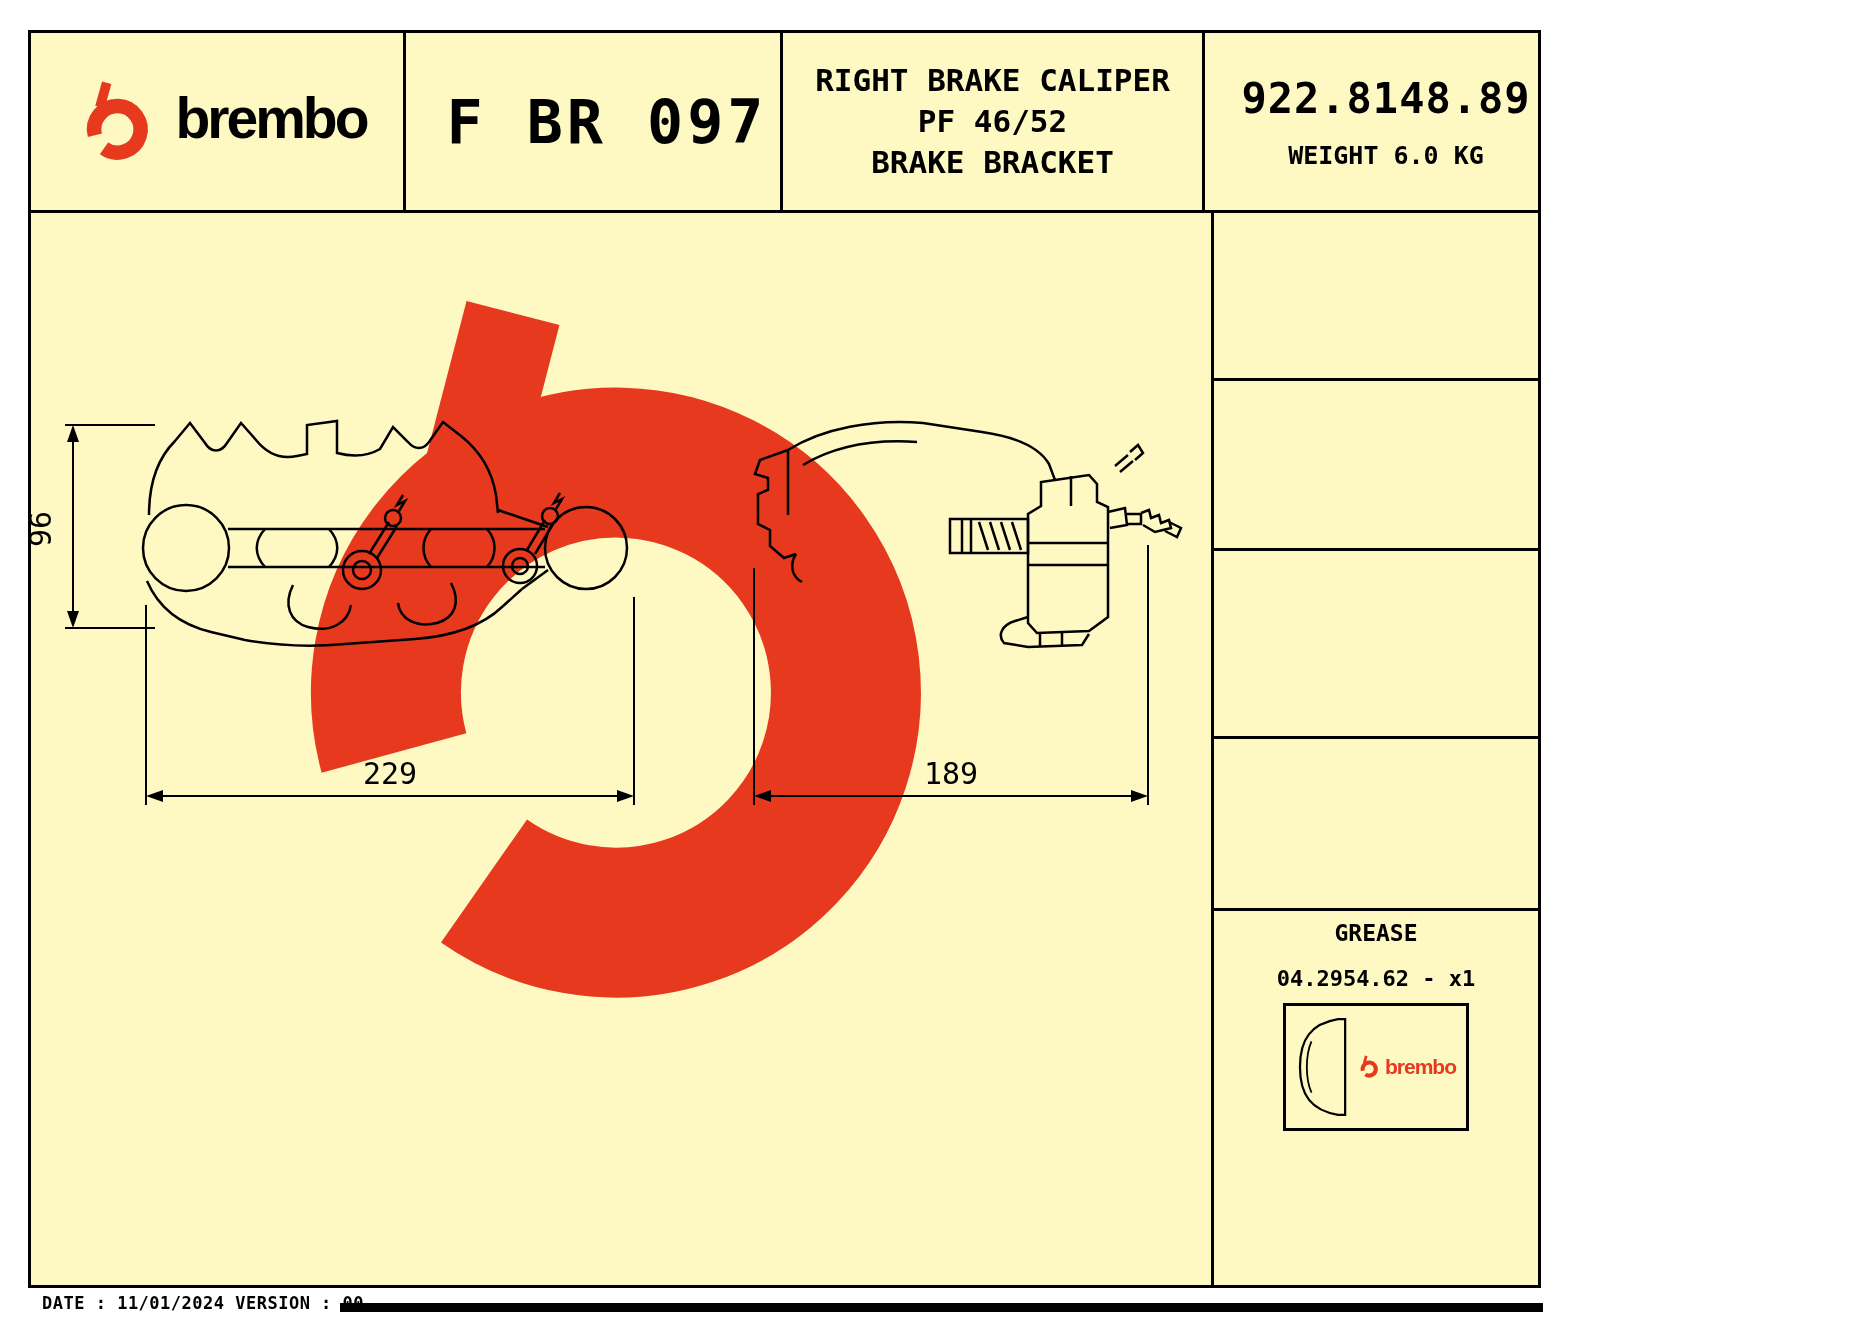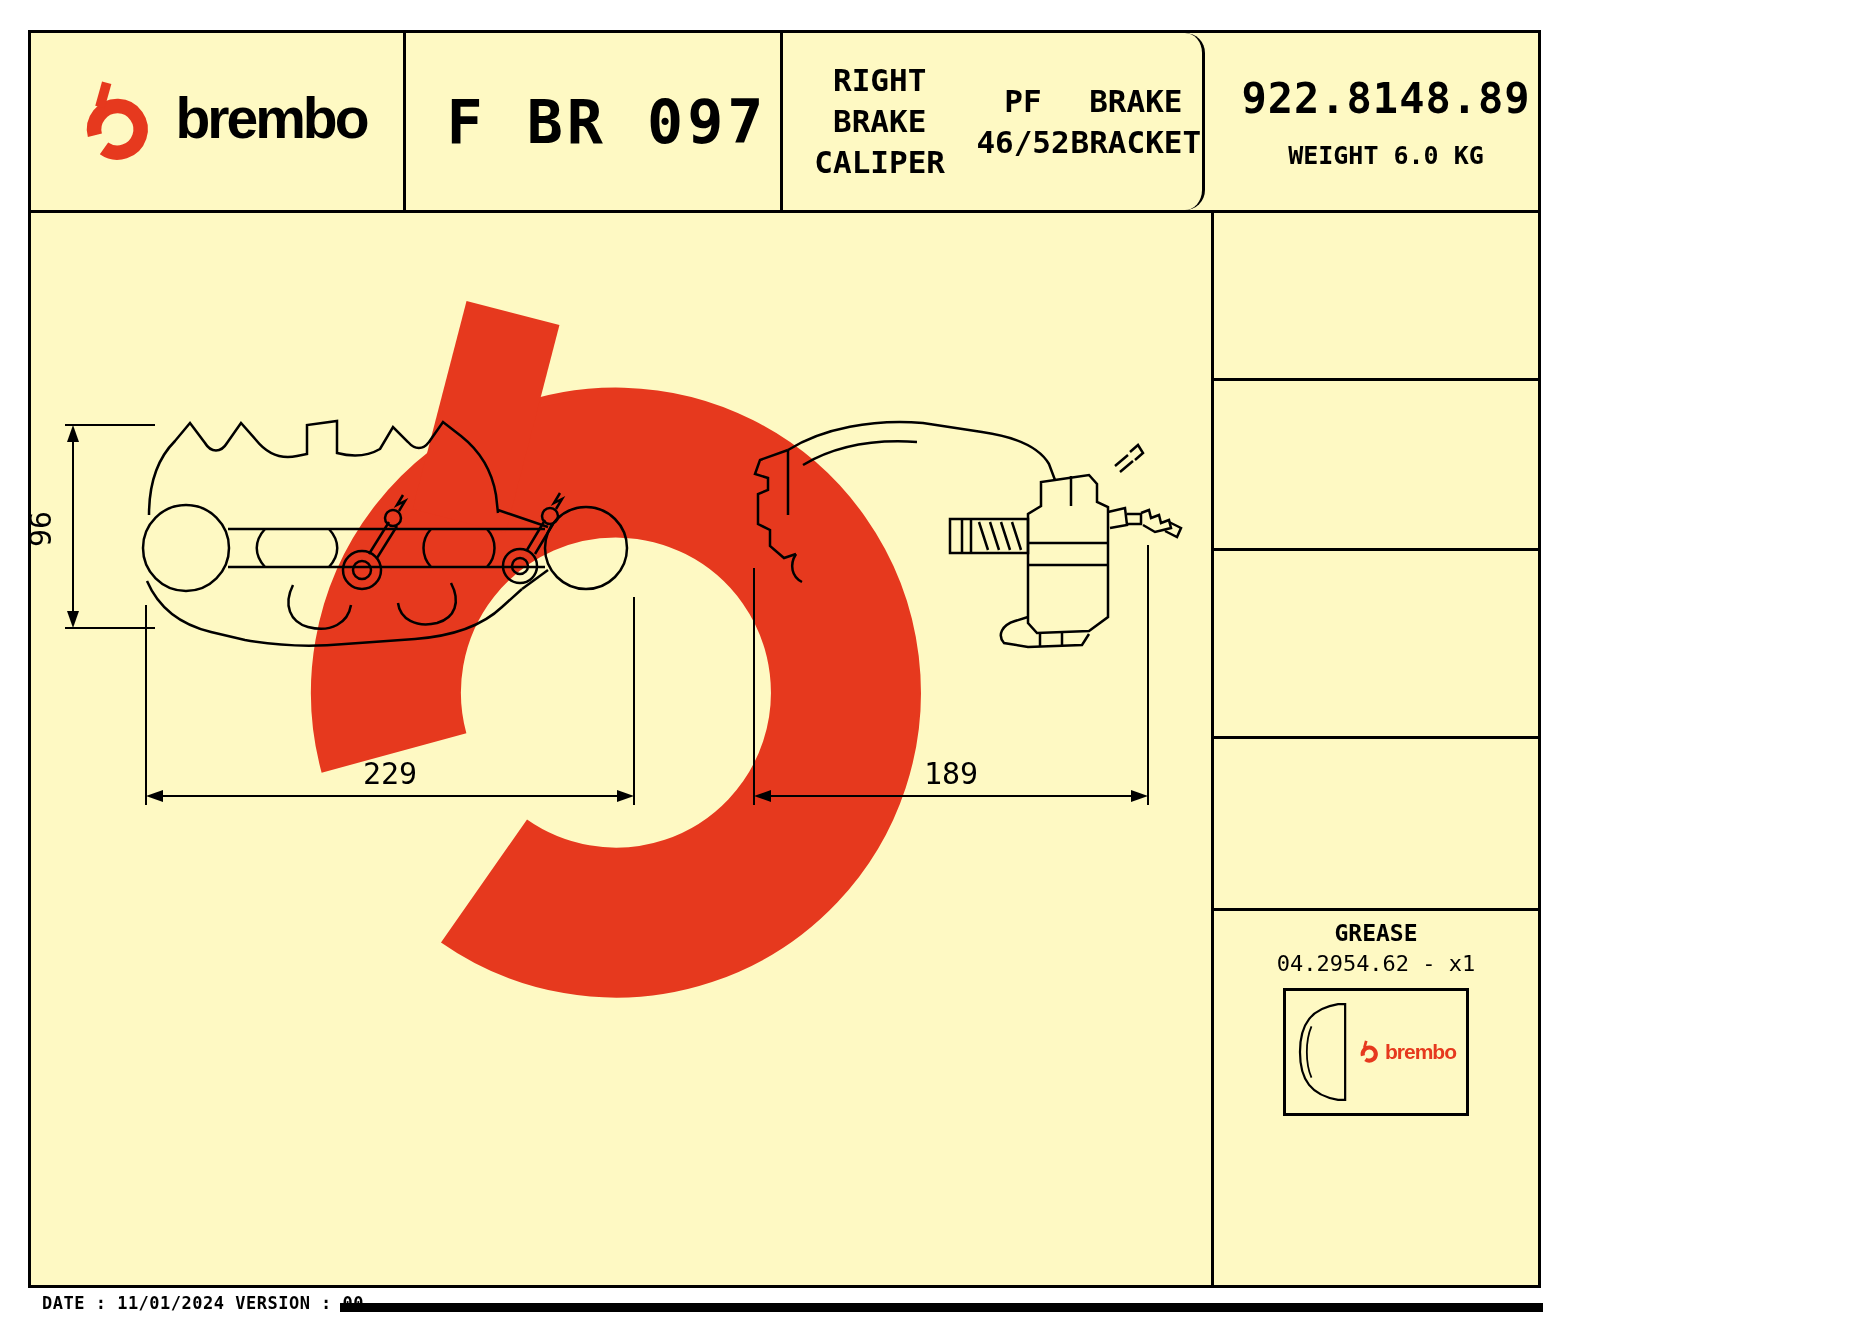--- a/index.html
+++ b/index.html
@@ -13,41 +13,41 @@
     position:absolute; left:28px; top:30px; width:1513px; height:1258px;
     border:3px solid #000; background:#fef9c3;
   }
   .header-row {
     position:absolute; left:0; top:0; width:100%; height:180px;
     border-bottom:3px solid #000; display:flex;
   }
   .hcell { display:flex; align-items:center; justify-content:center; }
   .logo-cell { flex:0 0 375px; border-right:3px solid #000; gap:16px; }
   .code-cell { flex:0 0 377px; border-right:3px solid #000; }
-  .desc-cell { flex:0 0 422px; border-right:3px solid #000; flex-direction:row;
-               font-size:31px; font-weight:700; line-height:1.32; text-align:center;border-radius:20px; }
+  .desc-cell { flex:0 0 422px; border-right:3px solid #000; flex-direction:column;
+               font-size:31px; font-weight:700; line-height:1.32; text-align:center; }
   .num-cell  { flex:1 1 auto; flex-direction:column;padding-left:29px; }
   .logo-mark { width:92px; height:92px; }
   .wordmark  { font-family:"Liberation Sans", sans-serif; font-size:57px; font-weight:700;
                letter-spacing:-3px; padding-bottom:8px; }
   .part-code { font-size:60px; font-weight:700; letter-spacing:4px;margin-left:28px; }
   .ref-num   { font-size:42px; font-weight:700; letter-spacing:1px; }
   .weight    { font-size:25px; font-weight:700; margin-top:18px; }
 
   .main-drawing { position:absolute; left:0; top:180px; width:1177px; height:1072px; }
 
   .right-col {
     position:absolute; left:1180px; top:180px; width:327px; bottom:0;
     border-left:3px solid #000;
   }
   .rc-div { position:absolute; left:0; width:100%; height:3px; background:#000; }
 
   .grease { position:absolute; top:707px; left:0; right:0; text-align:center; }
   .grease-title { font-size:23px; font-weight:700; }
-  .grease-part  { font-size:22px; margin-top:5px; }
+  .grease-part  { font-size:22px; margin-top:20px;font-weight:bold; }
   .grease-box {
     width:186px; height:128px; border:3px solid #000; margin:12px auto 0;
     display:flex; align-items:center; justify-content:space-between; padding:6px;
   }
   .packet { width:62px; height:112px; }
   .mini-brand { display:flex; align-items:center; gap:4px; padding-right:4px; }
   .mini-mark { width:26px; height:26px; }
   .mini-word { font-family:"Liberation Sans", sans-serif; font-size:21px; font-weight:700;
                letter-spacing:-1px; color:var(--brand-red, #e6391e); }
 

